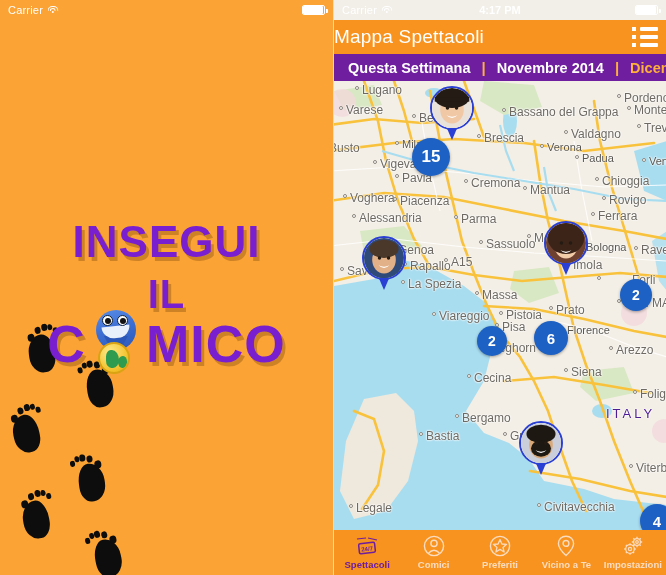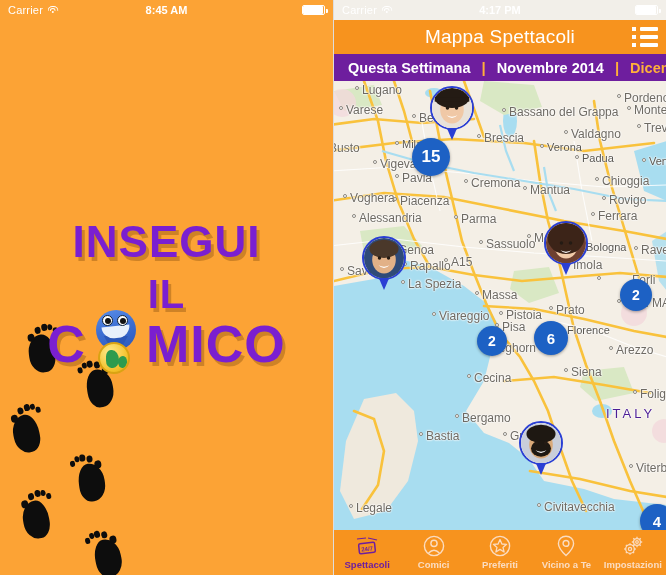--- a/index.html
+++ b/index.html
@@ -57,21 +57,21 @@
 
   .foot { position:absolute; width:34px; height:50px; }
   .foot .sole { position:absolute; left:0; bottom:0; width:26px; height:38px; background:#0D0D0D;
                 border-radius:60% 48% 45% 55% / 52% 56% 44% 48%; }
   .foot .toe { position:absolute; background:#0D0D0D; border-radius:50%; }
   .foot.rightfoot { transform:scaleX(-1); }
 
   
   .phone-right { position:relative; width:333px; height:575px; background:#F2EFE9; overflow:hidden;
                  border-left:1px solid #ddd; }
-  .navbar { height:34px; background:#F7931E; display:flex; align-items:center; justify-content:center;
+  .navbar { height:34px; background:#F7931E; display:flex; align-items:center; justify-content:flex-start;
             position:relative; }
   .nav-title { color:#fff; font-size:19px; font-weight:500; letter-spacing:.2px; }
   .listicon { position:absolute; right:8px; top:50%; transform:translateY(-50%);
               width:26px; height:20px; display:flex; flex-direction:column; justify-content:space-between; }
   .listicon .row { display:flex; align-items:center; gap:4px; }
   .listicon .dot { width:4px; height:4px; background:#fff; }
   .listicon .bar { flex:1; height:4px; background:#fff; border-radius:1px; }
 
   .filterbar { height:27px; background:#6E1E9E; display:flex; align-items:center;
                padding-left:14px; gap:0; overflow:hidden; white-space:nowrap; }
@@ -114,21 +114,20 @@
   <div class="phone-left">
     <div class="statusbar">
       <div class="sb-left">
         <span class="sb-carrier">Carrier</span>
         <span class="wifi">
             <i></i>
             <i></i>
             <i></i>
           </span>
       </div>
-      <div class="sb-time">8:45 AM</div>
       <div class="sb-right">
         <span class="batt">
             <i style="width:95%"></i>
           </span>
       </div>
     </div>
 
     <div class="splash-body">
       <div id="foots">
           <div class="foot" style="left: 28px; top: 302px; transform: rotate(-8deg);">

